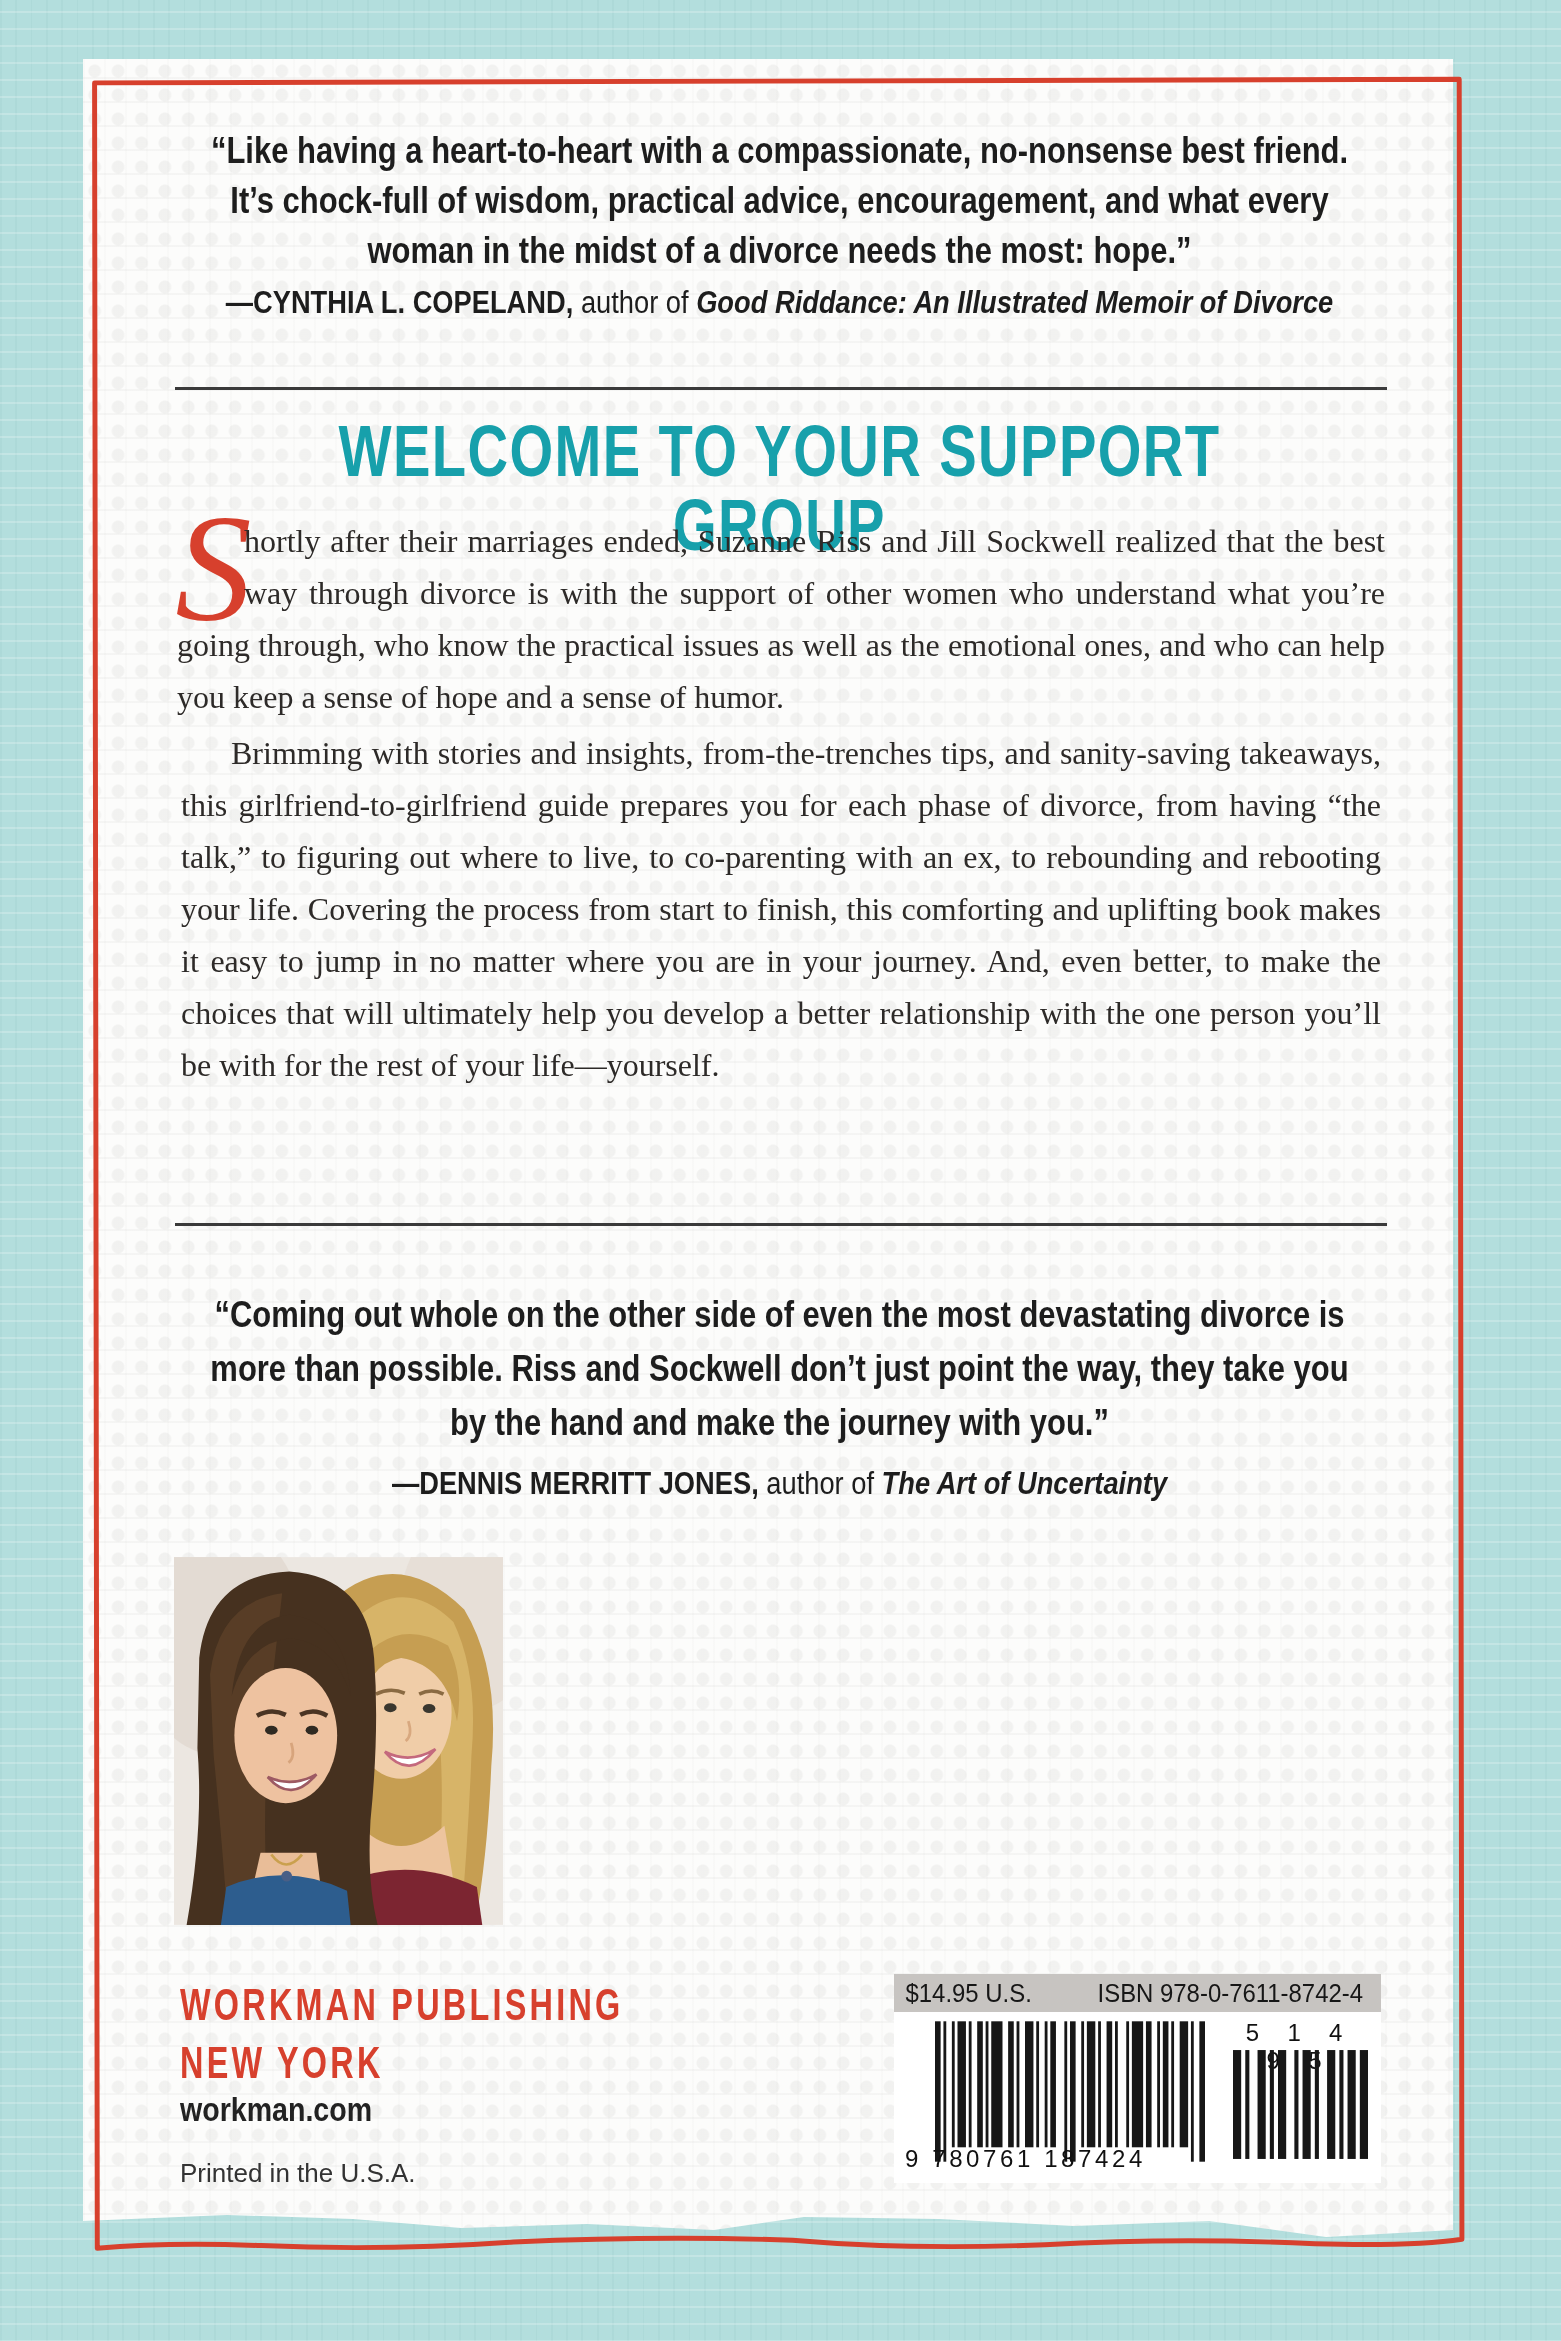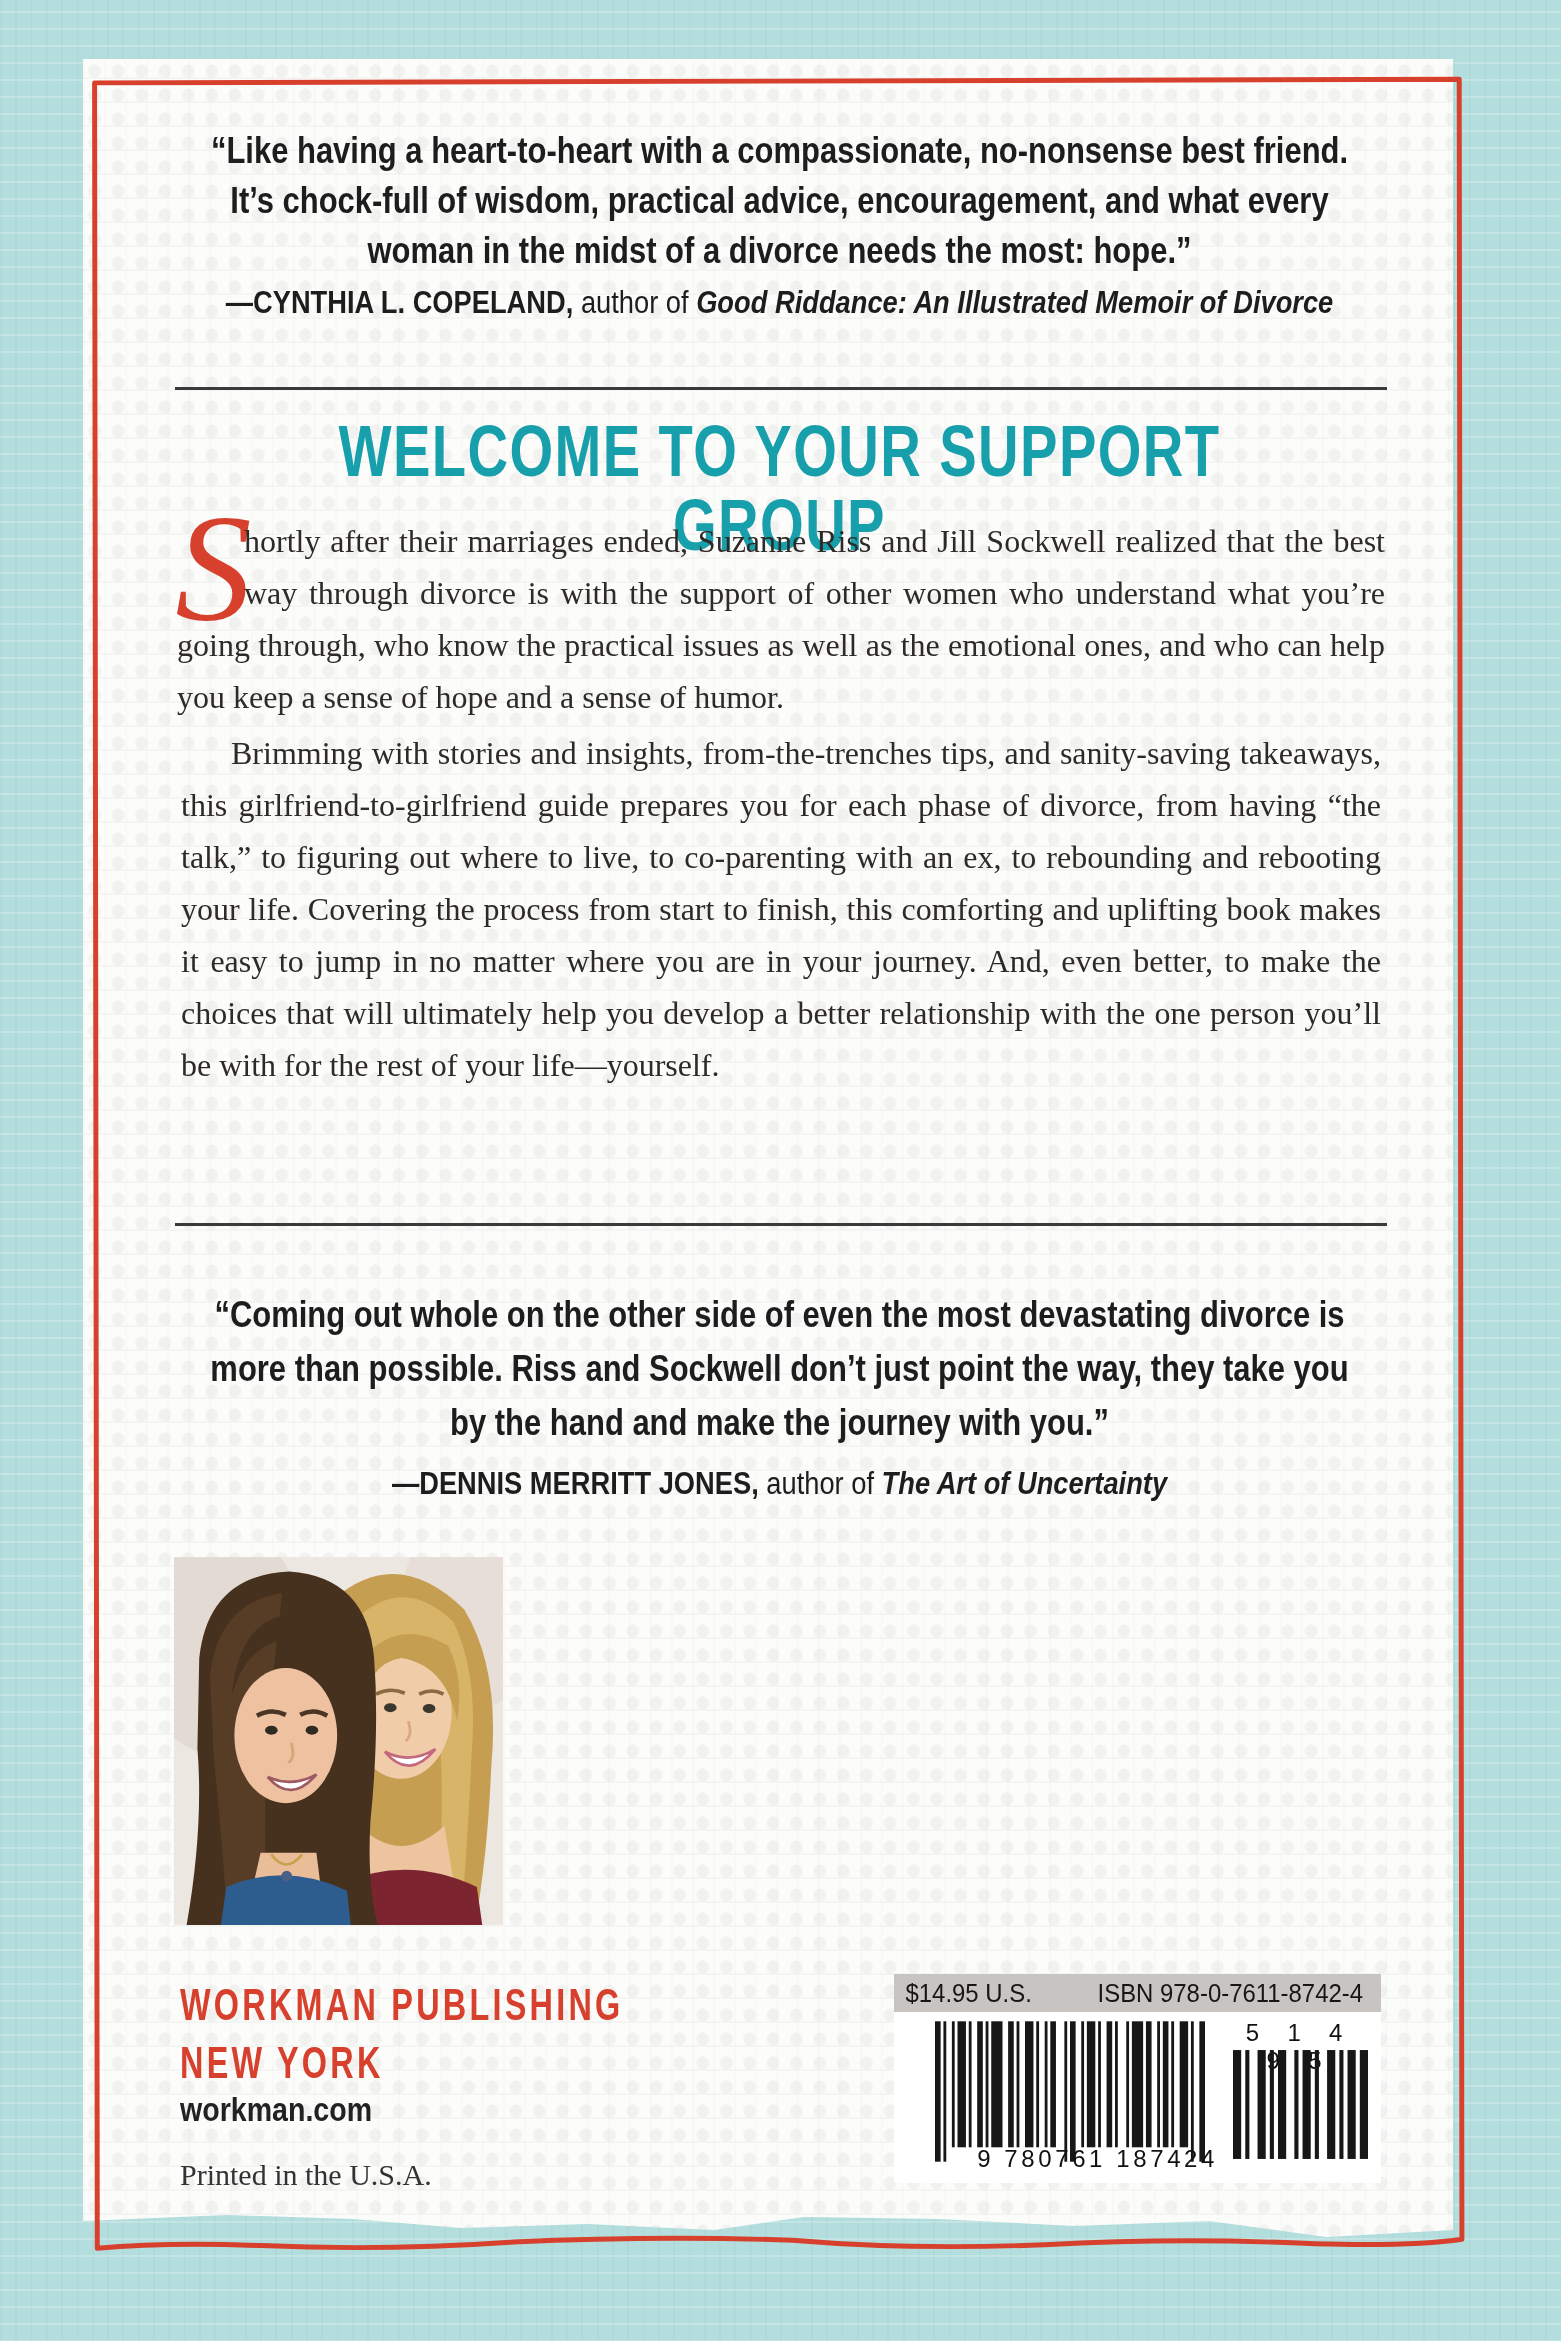--- a/index.html
+++ b/index.html
@@ -67,33 +67,33 @@
   .bio .it{font-style:italic;}
   .imprint{
     left:180px; color:var(--red,#d7402d); font-weight:700; font-size:45px; line-height:49px;
     letter-spacing:4.5px; transform:scaleX(.72); transform-origin:0 0; white-space:nowrap;
   }
   #website{
     left:180px; top:2090px; color:#222; font-weight:700; font-size:34px;
     transform:scaleX(.84); transform-origin:0 0;
   }
   #printed-note{
-    left:180px; top:2158px; font-family:Liberation Serif, serif; font-size:30px; color:#333;
+    left:180px; top:2158px; font-family:Liberation Sans, sans-serif; font-size:26px; color:#333;
   }
   #barcode-box{left:894px; top:1974px; width:487px; height:209px; background:#fff;}
   #barcode-strip{
     position:absolute; left:0; top:0; width:487px; height:38px; background:var(--strip,#c7c4c1);
     display:flex; align-items:center; justify-content:space-between; padding:0 6px;
     box-sizing:border-box; color:#161616; font-size:26px; font-weight:500;
   }
   #barcode-strip span{transform:scaleX(.92); transform-origin:50% 50%;}
   #ean-svg{position:absolute; left:41px; top:47px;}
   #ean-svg rect, #addon-svg rect{fill:#171717;}
   #ean-digits{
-    position:absolute; left:27px; top:171px; width:297px; text-align:right;
+    position:absolute; left:11px; top:171px; width:297px; text-align:left;
     font-size:24px; letter-spacing:3.6px; color:#111; font-weight:500;
   }
   #addon-digits{
     position:absolute; left:335px; top:45px; width:141px; text-align:center;
     font-size:24px; letter-spacing:10.8px; color:#111; font-weight:500;
   }
   #addon-svg{position:absolute; left:339px; top:76px;}
   #photo{left:174px; top:1557px; width:329px; height:368px;}
 </style>
 </head>

